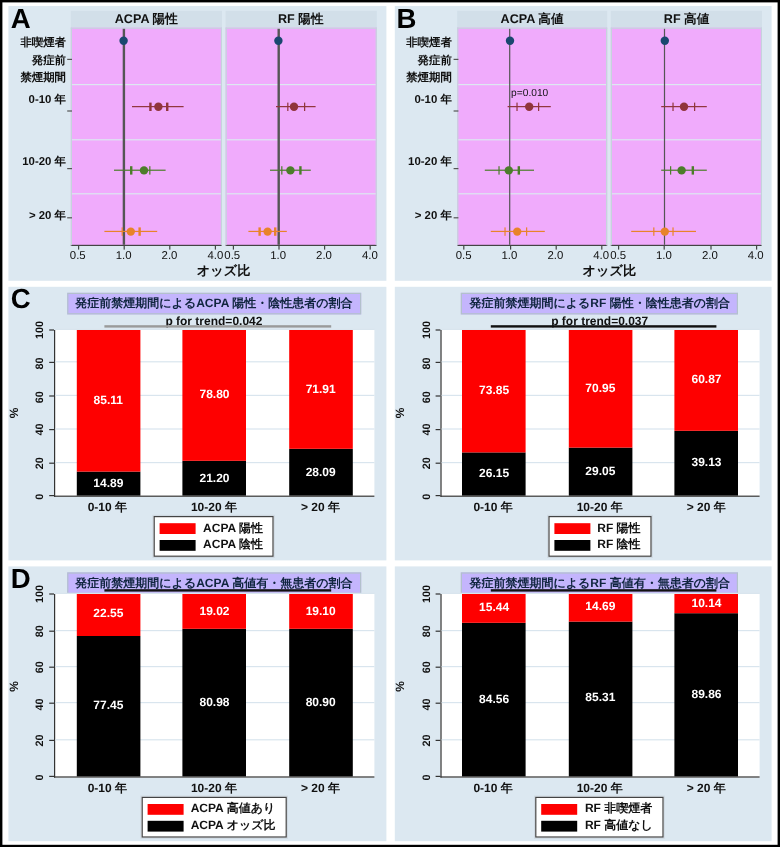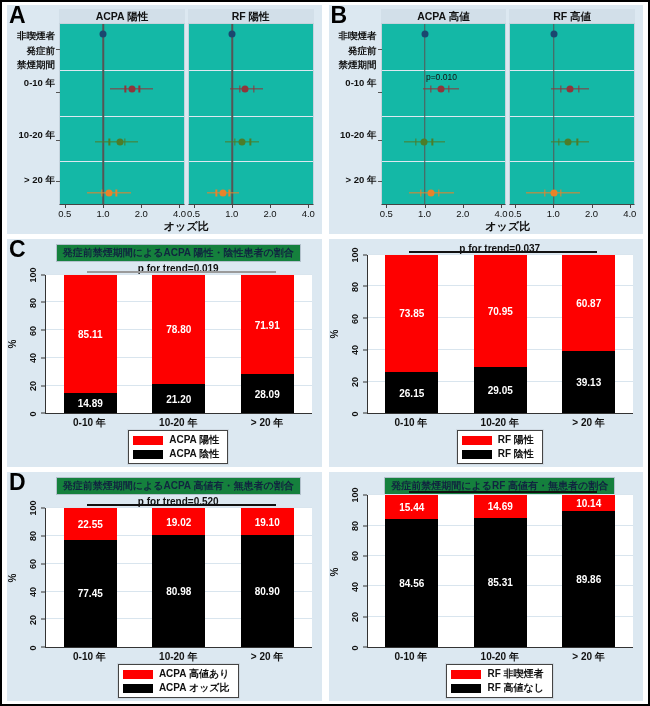--- a/index.html
+++ b/index.html
@@ -11,40 +11,40 @@
   i{display:block;font-style:normal;}
 
   
   .forest{position:absolute;inset:0;display:flex;flex-direction:column;padding:4px 8px 1px 2px;}
   .f-main{flex:1;display:flex;}
   .f-gutter{width:50px;position:relative;}
   .f-rlab{position:absolute;right:4px;transform:translateY(-50%);font-size:9.5px;font-weight:700;white-space:nowrap;}
   .f-panels{flex:1;display:flex;gap:3px;}
   .sp{flex:1;display:flex;flex-direction:column;min-width:0;}
   .sp-head{height:14px;background:#d2dfe9;text-align:center;font-size:10.5px;font-weight:700;line-height:14px;white-space:nowrap;}
-  .sp-plot{flex:1;background:#14b8a6;border:1px solid #c6d3dd;border-bottom:1px solid #444;position:relative;}
+  .sp-plot{flex:1;background:#f0abfc;border:1px solid #c6d3dd;border-bottom:1px solid #444;position:relative;}
   .f-grid{position:absolute;left:0;right:0;height:1px;background:#dde8f1;}
   .f-ref{position:absolute;top:0;bottom:0;width:1.5px;background:#555;transform:translateX(-50%);}
   .f-ytick{position:absolute;left:-4px;width:4px;height:1px;background:#555;}
   .f-line{position:absolute;height:1.3px;transform:translateY(-50%);}
   .f-cap{position:absolute;width:1.3px;height:7px;transform:translate(-50%,-50%);}
   .f-dot{position:absolute;width:7px;height:7px;border-radius:50%;transform:translate(-50%,-50%);}
   .f-ann{position:absolute;font-size:8.5px;transform:translateY(-100%);color:#111;white-space:nowrap;}
   .f-ticksrow{display:flex;height:15px;}
   .f-gutsp{width:50px;}
   .f-ticksrow .f-panels{flex:1;}
   .f-tickpane{flex:1;position:relative;}
   .f-xtickmark{position:absolute;top:0;width:1px;height:3px;background:#444;}
   .f-xtick{position:absolute;top:3px;transform:translateX(-50%);font-size:9.5px;font-weight:400;}
   .f-xlabel{text-align:center;font-size:11px;font-weight:700;padding-left:50px;line-height:13px;height:13px;}
 
   
   .bars{position:absolute;inset:0;display:flex;flex-direction:column;padding:3px 10px 1px 4px;}
   .b-titlewrap{display:flex;justify-content:center;padding-left:34px;margin-top:2px;}
-  .b-title{background:#15803d;border:1px solid #b3c1cc;font-size:10px;font-weight:700;padding:1px 6px;white-space:nowrap;color:#10253f;}
+  .b-title{background:#c4b5fd;border:1px solid #b3c1cc;font-size:10px;font-weight:700;padding:1px 6px;white-space:nowrap;color:#10253f;}
   .b-ptrend{margin-left:34px;text-align:center;font-size:10px;font-weight:700;height:13px;line-height:14px;}
   .b-main{flex:1;display:flex;}
   .b-gutter{width:34px;position:relative;}
   .b-ylab{position:absolute;left:-3px;top:50%;transform:translateY(-50%) rotate(-90deg);font-size:10px;font-weight:700;}
   .b-ytlab{position:absolute;right:3px;transform:translateY(50%) rotate(-90deg);font-size:9px;font-weight:700;width:18px;text-align:center;}
   .b-plot{flex:1;background:#fff;border-left:1px solid #333;border-bottom:1px solid #333;position:relative;}
   .b-grid{position:absolute;left:0;right:0;height:1px;background:#d9e5ee;}
   .b-ytickmark{position:absolute;left:-5px;width:4px;height:1px;background:#333;transform:translateY(50%);}
   .b-bracket{position:absolute;top:-4px;left:15.5%;width:71%;height:2px;}
   .b-seg{position:absolute;}
@@ -247,21 +247,21 @@
           <div class="f-xlabel">オッズ比</div>
         </div>
     </section>
 
     <section class="card">
       <div class="plabel">C</div>
       <div class="bars">
           <div class="b-titlewrap">
             <span class="b-title">発症前禁煙期間によるACPA 陽性・陰性患者の割合</span>
           </div>
-          <div class="b-ptrend">p for trend=0.019</div>
+          <div class="b-ptrend">p for trend=0.042</div>
           <div class="b-main">
             <div class="b-gutter">
               <span class="b-ylab">%</span>
               <span class="b-ytlab" style="bottom:0%">0</span>
               <span class="b-ytlab" style="bottom:20%">20</span>
               <span class="b-ytlab" style="bottom:40%">40</span>
               <span class="b-ytlab" style="bottom:60%">60</span>
               <span class="b-ytlab" style="bottom:80%">80</span>
               <span class="b-ytlab" style="bottom:100%">100</span>
             </div>
@@ -308,20 +308,23 @@
                 <span class="legend-lab">ACPA 陰性</span>
               </span>
             </span>
           </div>
         </div>
     </section>
 
     <section class="card">
       <div class="plabel"></div>
       <div class="bars">
+          <div class="b-titlewrap">
+            <span class="b-title">発症前禁煙期間によるRF 陽性・陰性患者の割合</span>
+          </div>
           <div class="b-ptrend">p for trend=0.037</div>
           <div class="b-main">
             <div class="b-gutter">
               <span class="b-ylab">%</span>
               <span class="b-ytlab" style="bottom:0%">0</span>
               <span class="b-ytlab" style="bottom:20%">20</span>
               <span class="b-ytlab" style="bottom:40%">40</span>
               <span class="b-ytlab" style="bottom:60%">60</span>
               <span class="b-ytlab" style="bottom:80%">80</span>
               <span class="b-ytlab" style="bottom:100%">100</span>
@@ -372,21 +375,20 @@
           </div>
         </div>
     </section>
 
     <section class="card">
       <div class="plabel">D</div>
       <div class="bars">
           <div class="b-titlewrap">
             <span class="b-title">発症前禁煙期間によるACPA 高値有・無患者の割合</span>
           </div>
-          <div class="b-ptrend">p for trend=0.520</div>
           <div class="b-main">
             <div class="b-gutter">
               <span class="b-ylab">%</span>
               <span class="b-ytlab" style="bottom:0%">0</span>
               <span class="b-ytlab" style="bottom:20%">20</span>
               <span class="b-ytlab" style="bottom:40%">40</span>
               <span class="b-ytlab" style="bottom:60%">60</span>
               <span class="b-ytlab" style="bottom:80%">80</span>
               <span class="b-ytlab" style="bottom:100%">100</span>
             </div>

